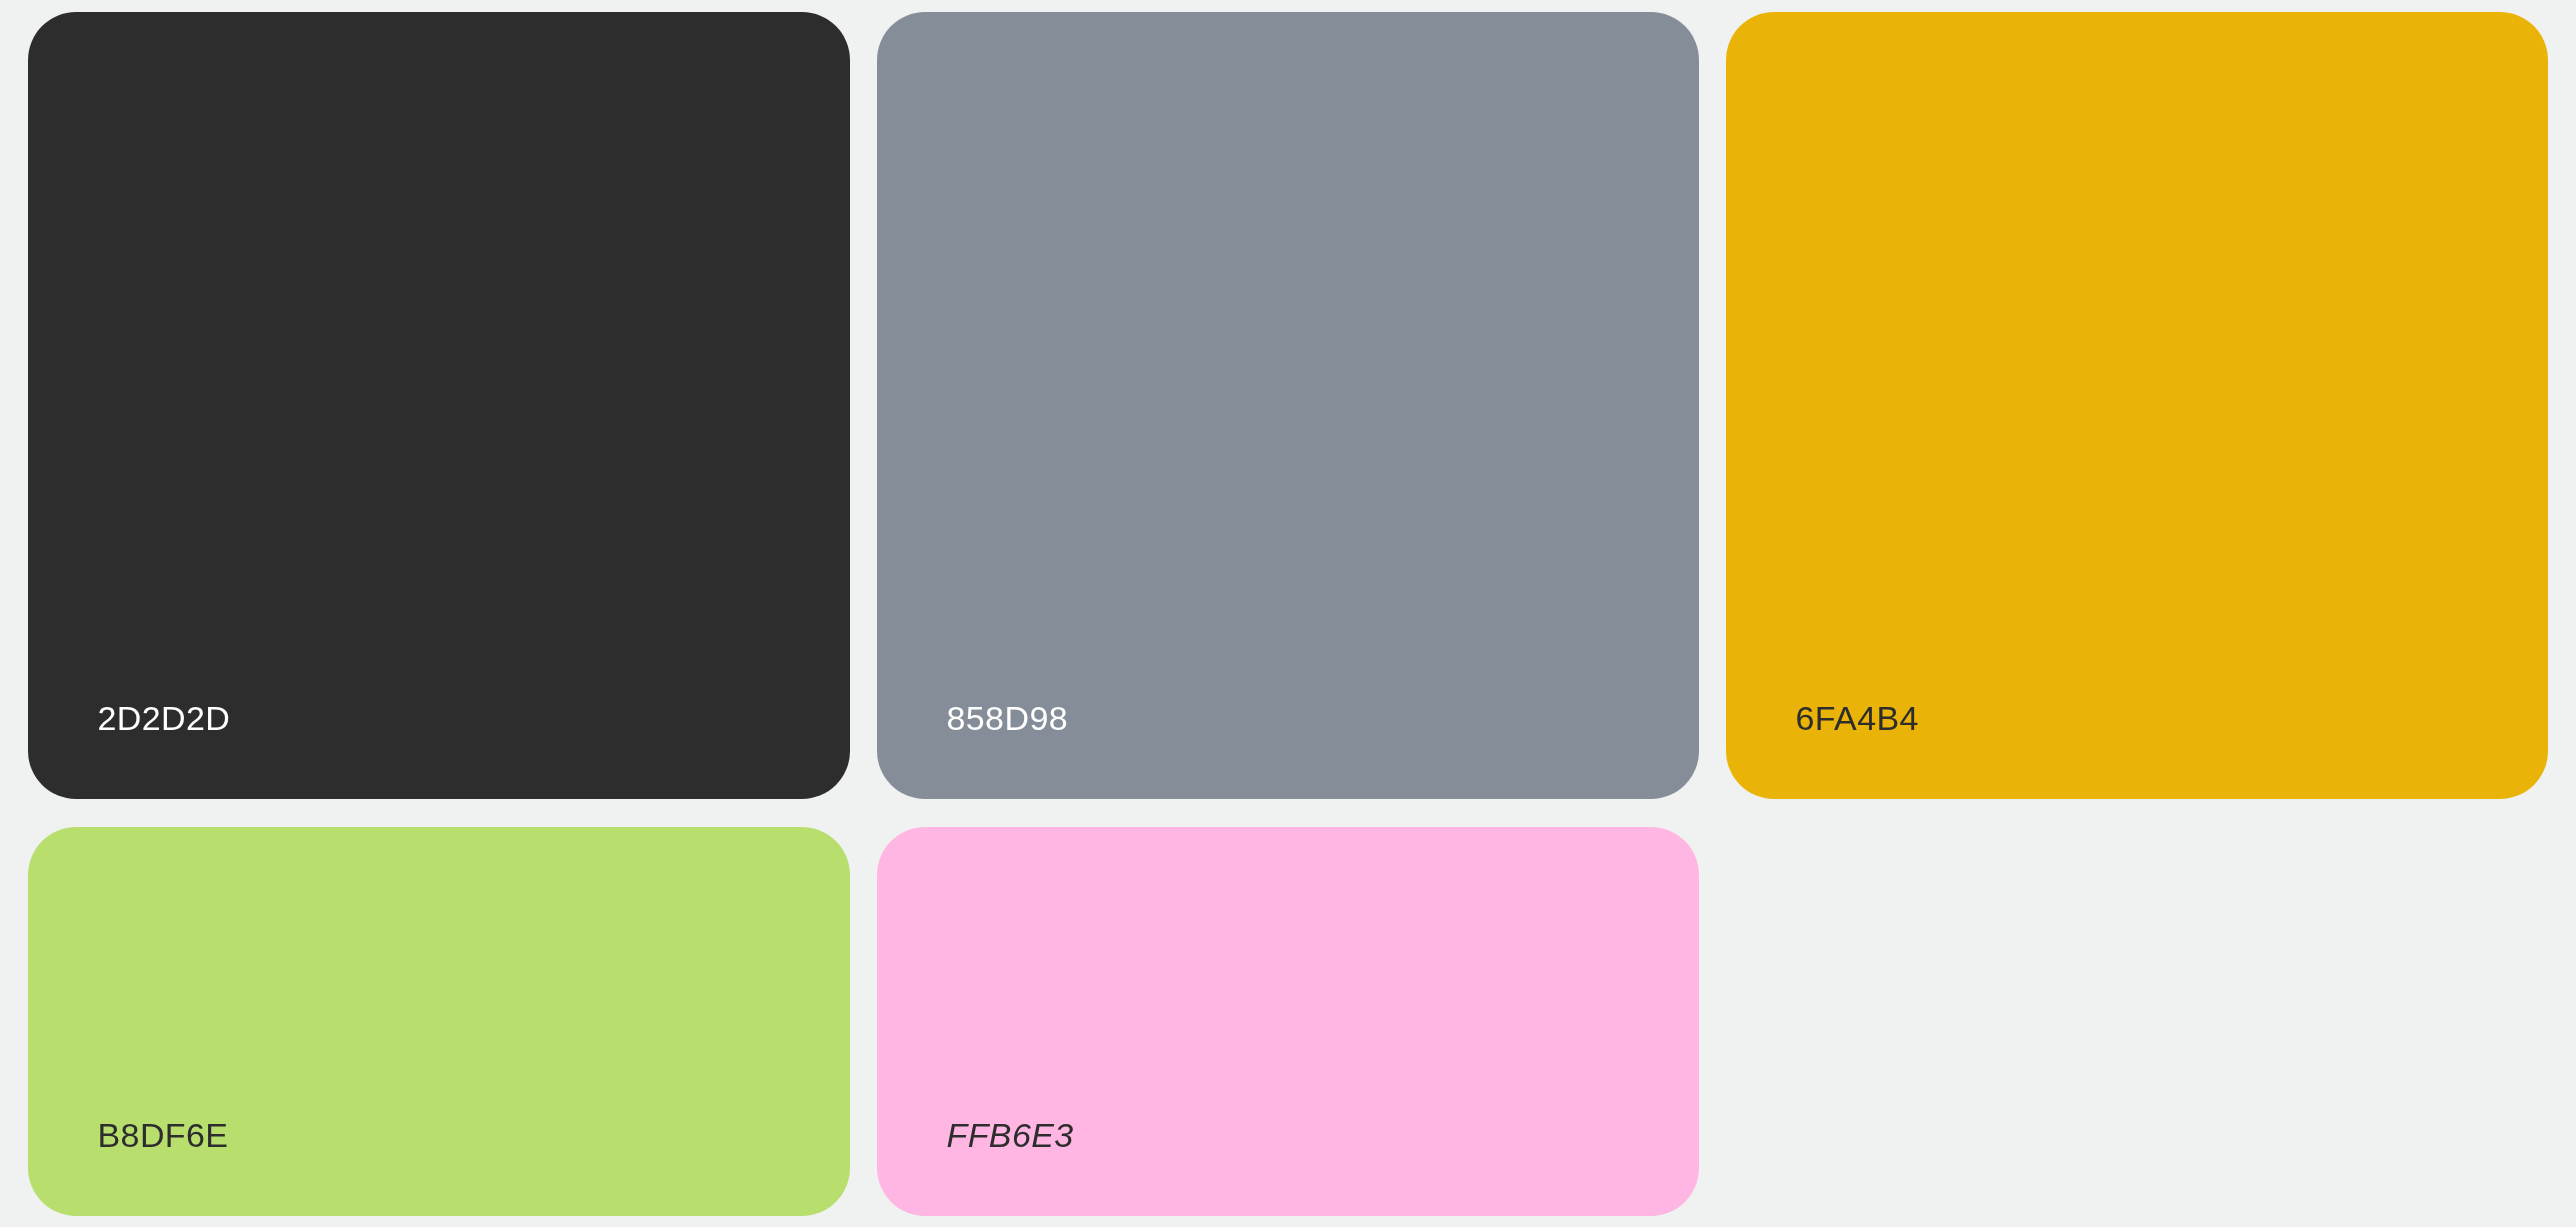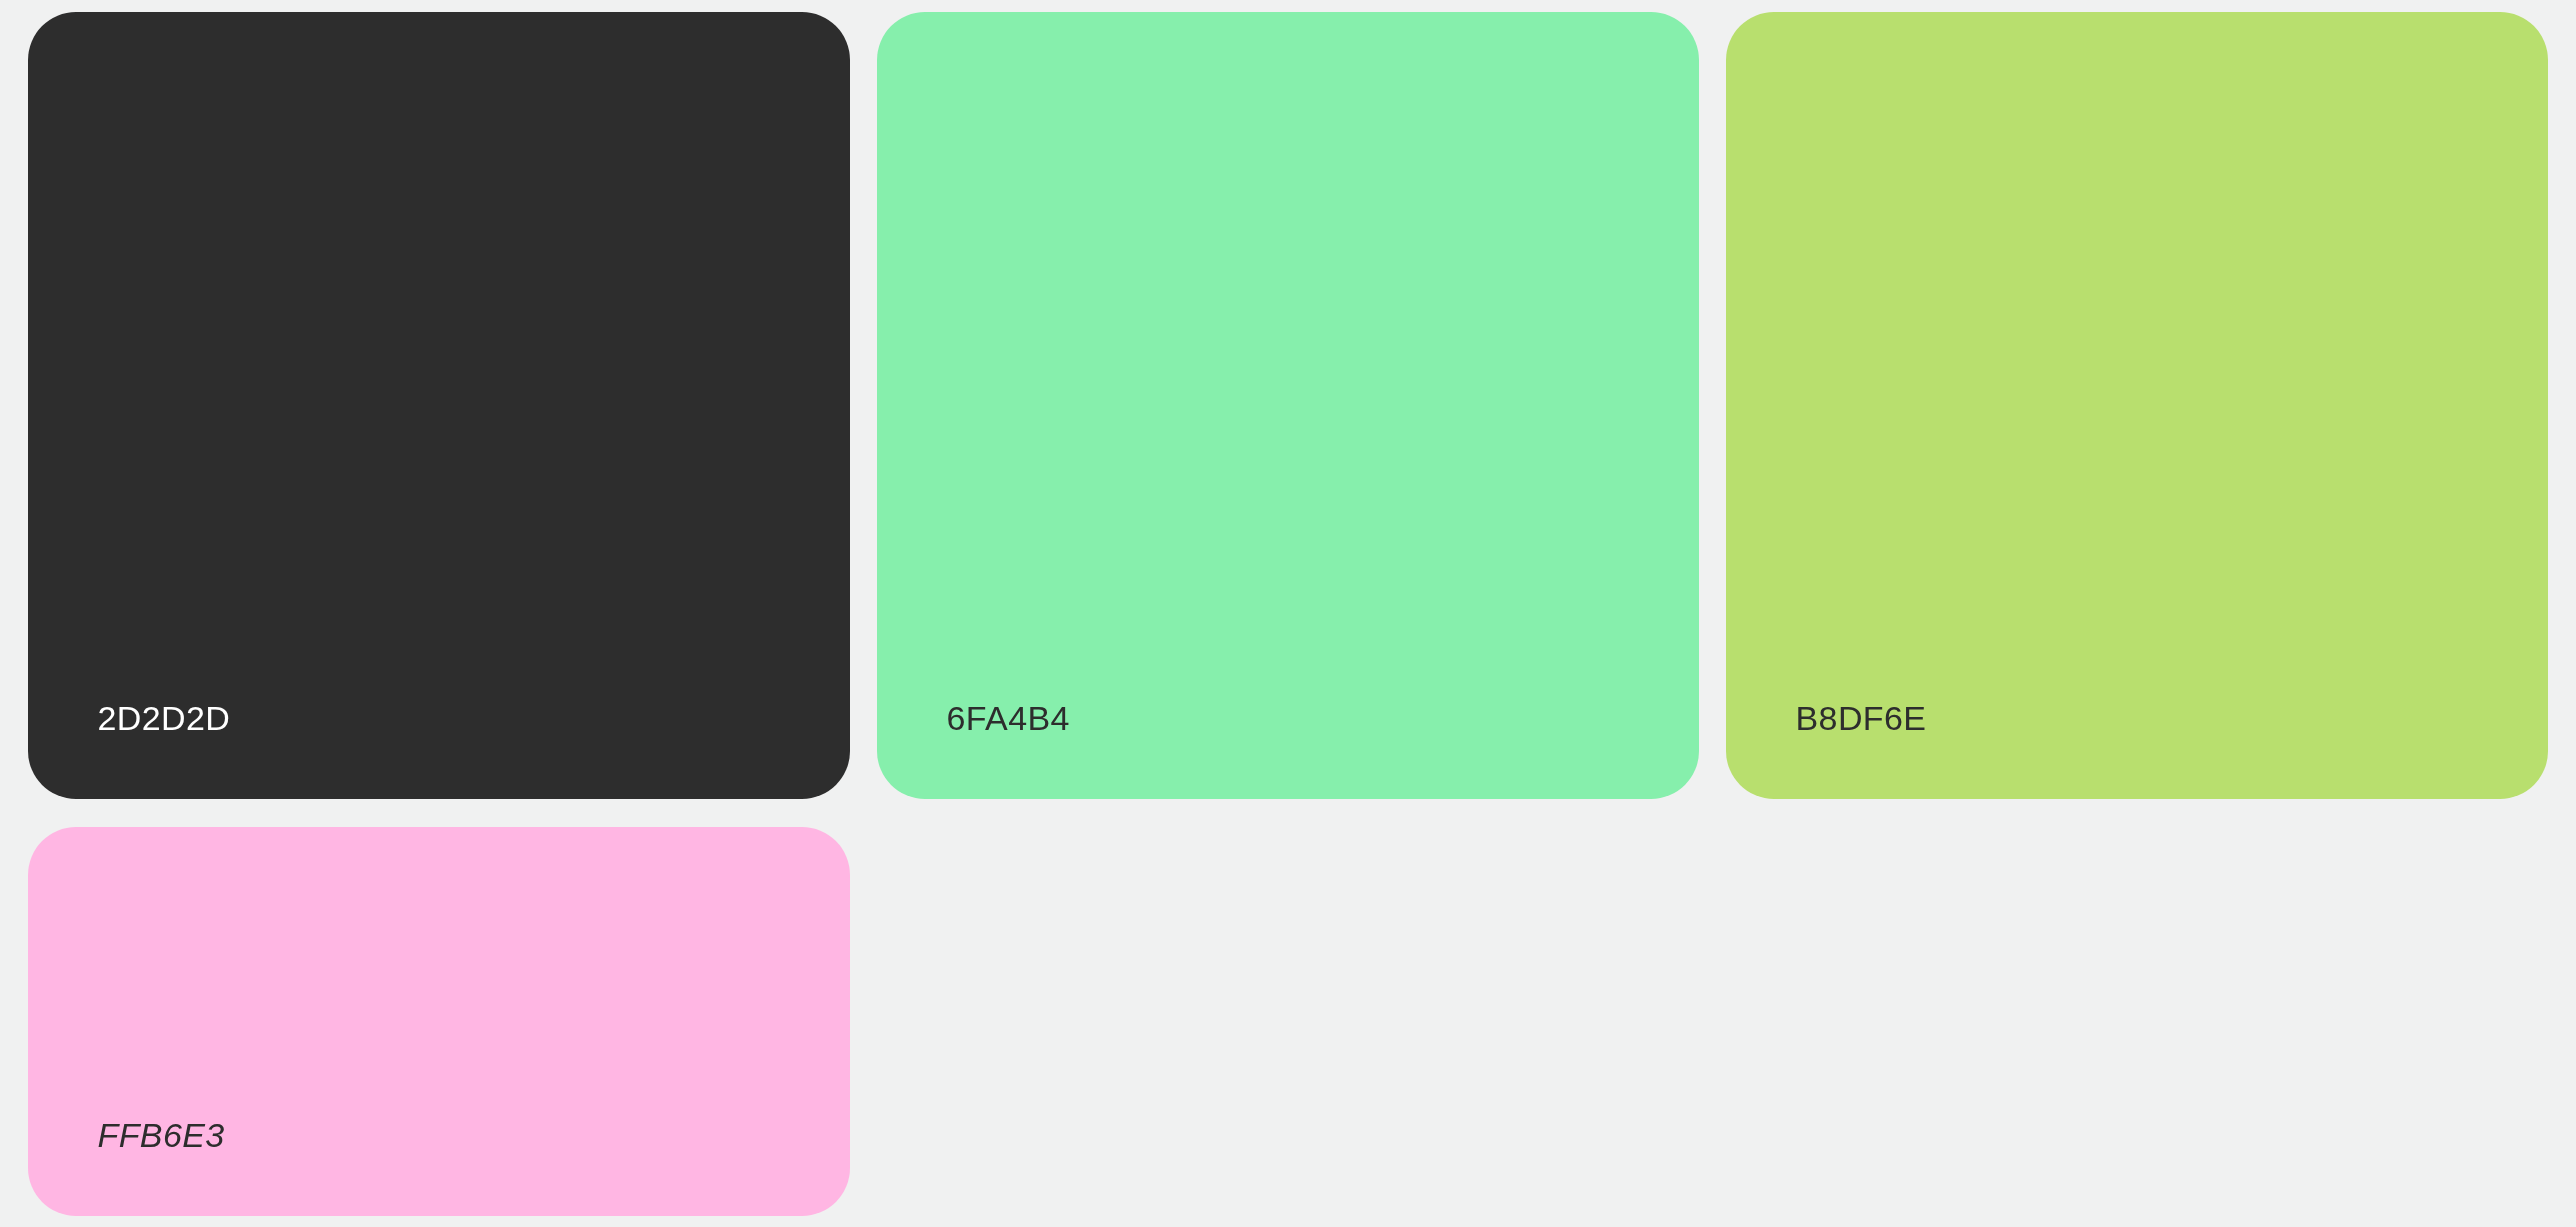--- a/index.html
+++ b/index.html
@@ -49,23 +49,26 @@
 </style>
 </head>
 <body style="background-color: rgb(240, 241, 241);">
 
 <main id="palette-grid">
 
   <div class="swatch-card" style="background-color: rgb(45, 45, 45);">
     <span class="swatch-label" style="color: rgb(255, 255, 255);">2D2D2D</span>
   </div>
 
+  <div class="swatch-card" style="background-color: rgb(133, 141, 152);">
+    <span class="swatch-label" style="color: rgb(255, 255, 255);">858D98</span>
+  </div>
 
 
-  <div class="swatch-card" style="background-color: #86efac;">
+  <div class="swatch-card" style="background-color: #eab308;">
     <span class="swatch-label" style="color: rgb(45, 45, 45);">6FA4B4</span>
   </div>
 
   <div class="swatch-card" style="background-color: rgb(184, 223, 110);">
     <span class="swatch-label" style="color: rgb(45, 45, 45);">B8DF6E</span>
   </div>
 
   <div class="swatch-card" style="background-color: rgb(255, 182, 227); font-style: italic;">
     <span class="swatch-label" style="color: rgb(45, 45, 45);">FFB6E3</span>
   </div>

